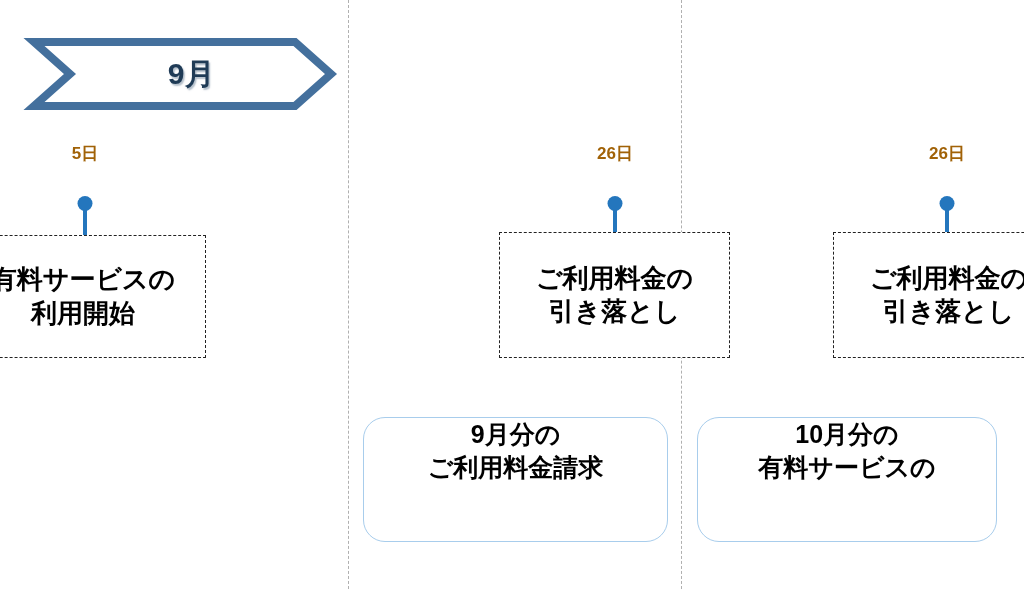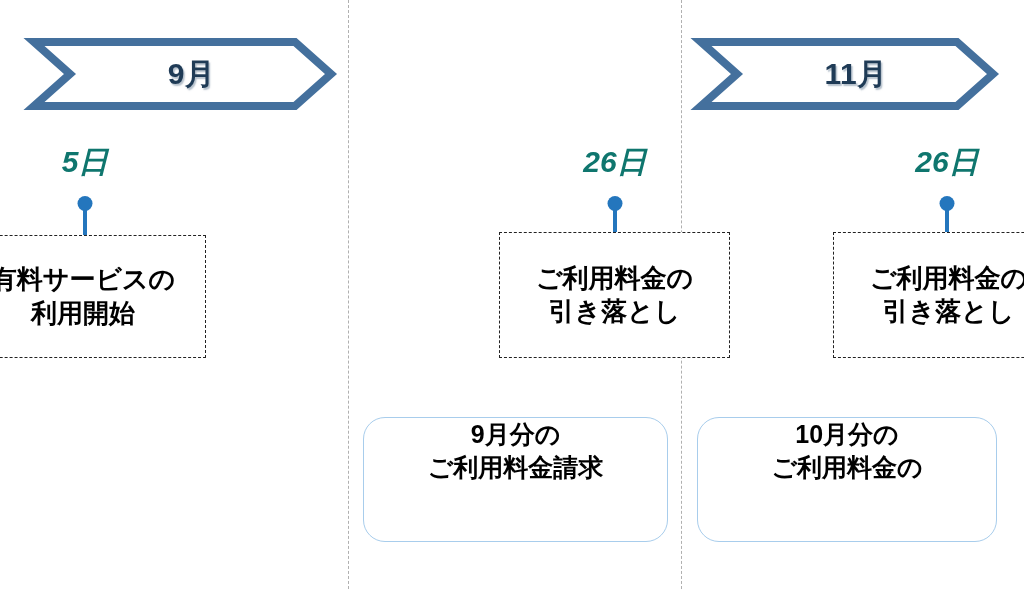--- a/index.html
+++ b/index.html
@@ -57,26 +57,25 @@
     text-shadow: 1.5px 1.5px 1.5px rgba(120,140,160,0.55);
     padding-left: 18px;
     box-sizing: border-box;
   }
 
   #chevron-sep { left: 30px;  top: 38px; width: 305px; text-decoration: underline; }
   #chevron-oct { left: 363px; top: 38px; width: 305px; }
   #chevron-nov { left: 697px; top: 38px; width: 300px; }
   .pin-label {
     position: absolute;
-    font-size: 30px;
-    font-weight: bold;
-    color: #0f766e;
+    font-size: 17px;
+    font-weight: bold;
+    color: #a16207;
     white-space: nowrap;
     transform: translateX(-50%);
-    font-style: italic;
   }
   .pin-stem {
     position: absolute;
     width: 4px;
     background: #2476bd;
     transform: translateX(-50%);
   }
   .pin-dot {
     position: absolute;
     width: 15px;
@@ -178,34 +177,28 @@
   <div id="event-box-oct" class="event-box">
     <div class="event-text">ご利用料金の
 引き落とし</div>
   </div>
 
   <div id="billing-box-oct" class="billing-box">
     <div class="billing-text">9月分の
 ご利用料金請求</div>
   </div>
 
-  <div id="chevron-nov" class="chevron">
-    <svg viewBox="0 0 300 72" preserveAspectRatio="none">
-      <polygon points="4,4 260,4 296,36 260,68 4,68 40,36" fill="#ffffff" stroke="#44709d" stroke-width="8" stroke-linejoin="miter"></polygon>
-    </svg>
-    <div class="chevron-label">11月</div>
-  </div>
 
   <div id="pin-nov-label" class="pin-label">26日</div>
   <div id="pin-nov-dot" class="pin-dot"></div>
   <div id="pin-nov-stem" class="pin-stem"></div>
 
   <div id="event-box-nov" class="event-box">
     <div class="event-text">ご利用料金の
 引き落とし</div>
   </div>
 
   <div id="billing-box-nov" class="billing-box">
     <div class="billing-text">10月分の
-ご利用料金の</div>
+有料サービスの</div>
   </div>
 
 </div>
 
 </body></html>

